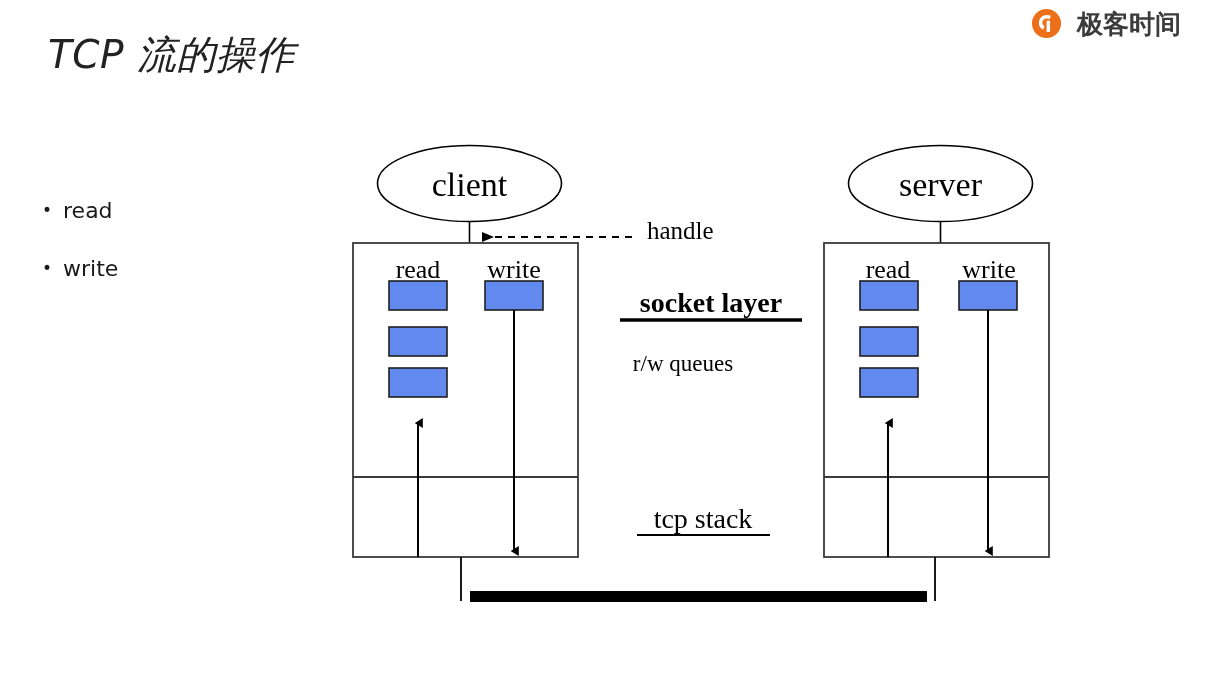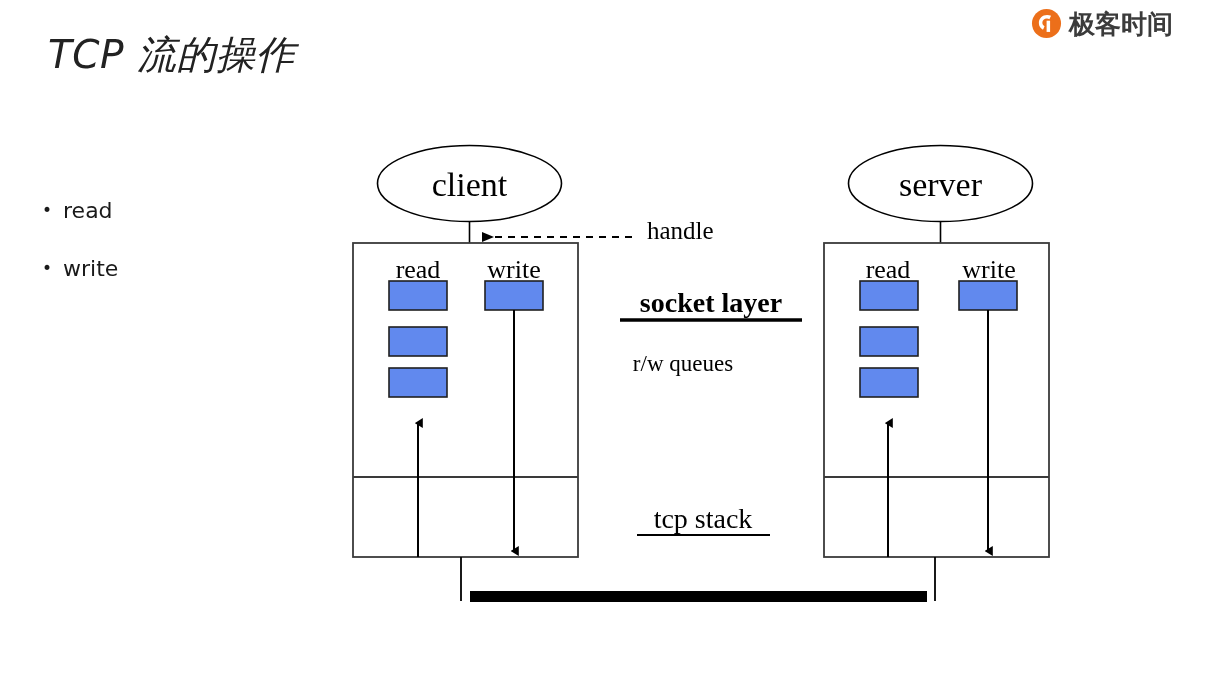--- a/index.html
+++ b/index.html
@@ -31,20 +31,21 @@
     flex: 0 0 31px;
   }
   #brand-logo .wordmark {
     font-family: "DejaVu Sans", sans-serif;
     font-size: 26px;
     font-weight: 700;
     letter-spacing: 0px;
     color: #3b3b3b;
     line-height: 1;
     white-space: nowrap;
+    margin-left: 8px;
   }
 
   
   #slide-title {
     position: absolute;
     left: 48px;
     top: 31px;
     font-family: "DejaVu Sans", sans-serif;
     font-size: 39px;
     font-weight: 400;

